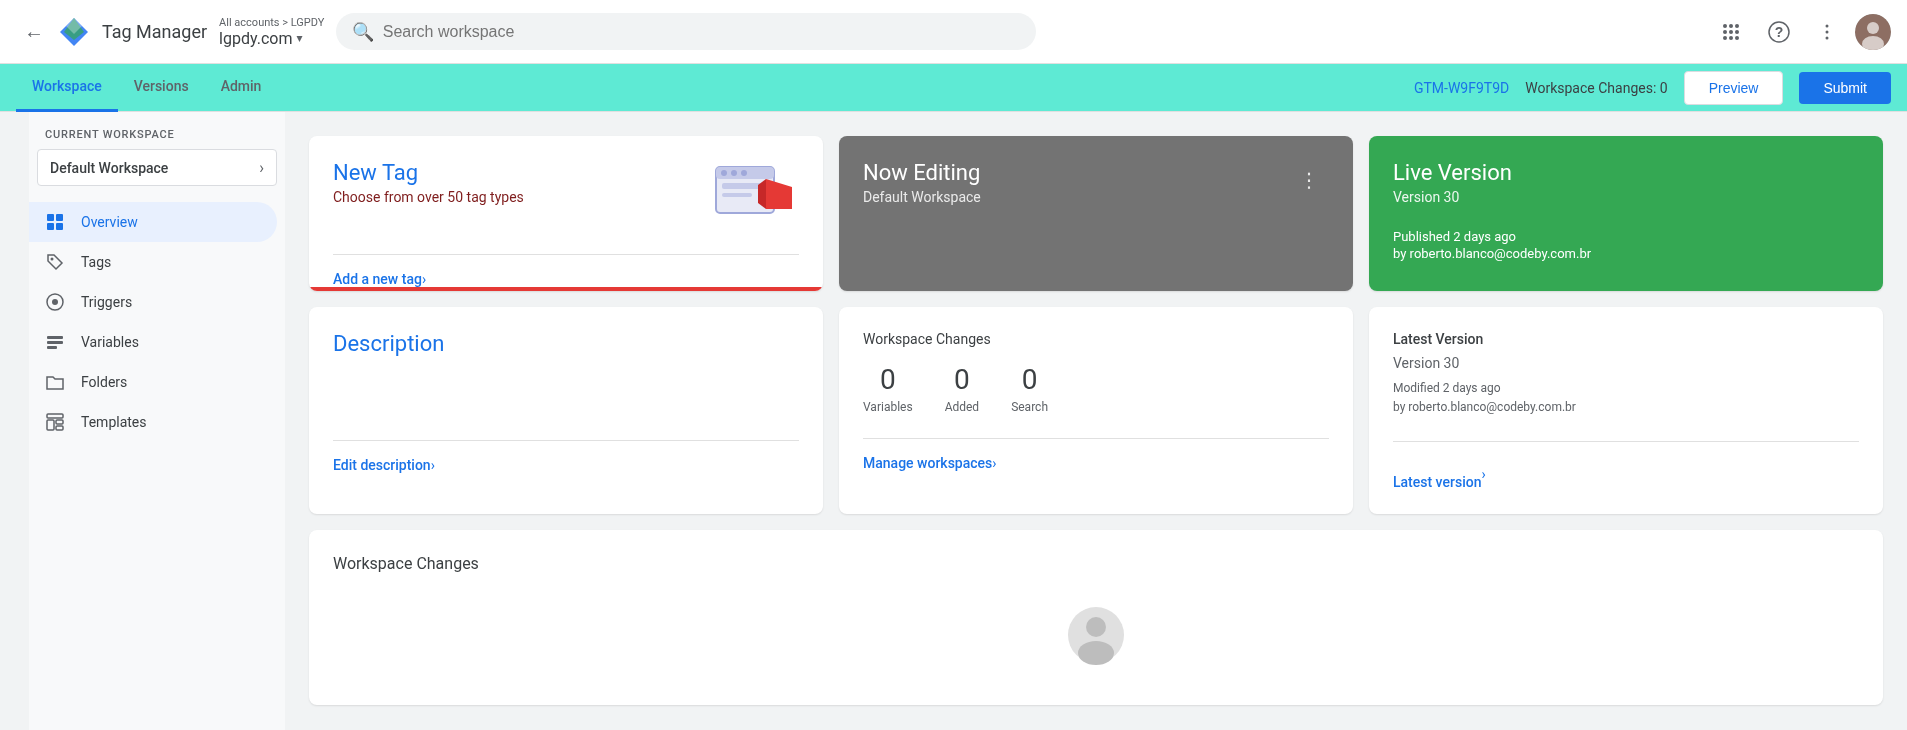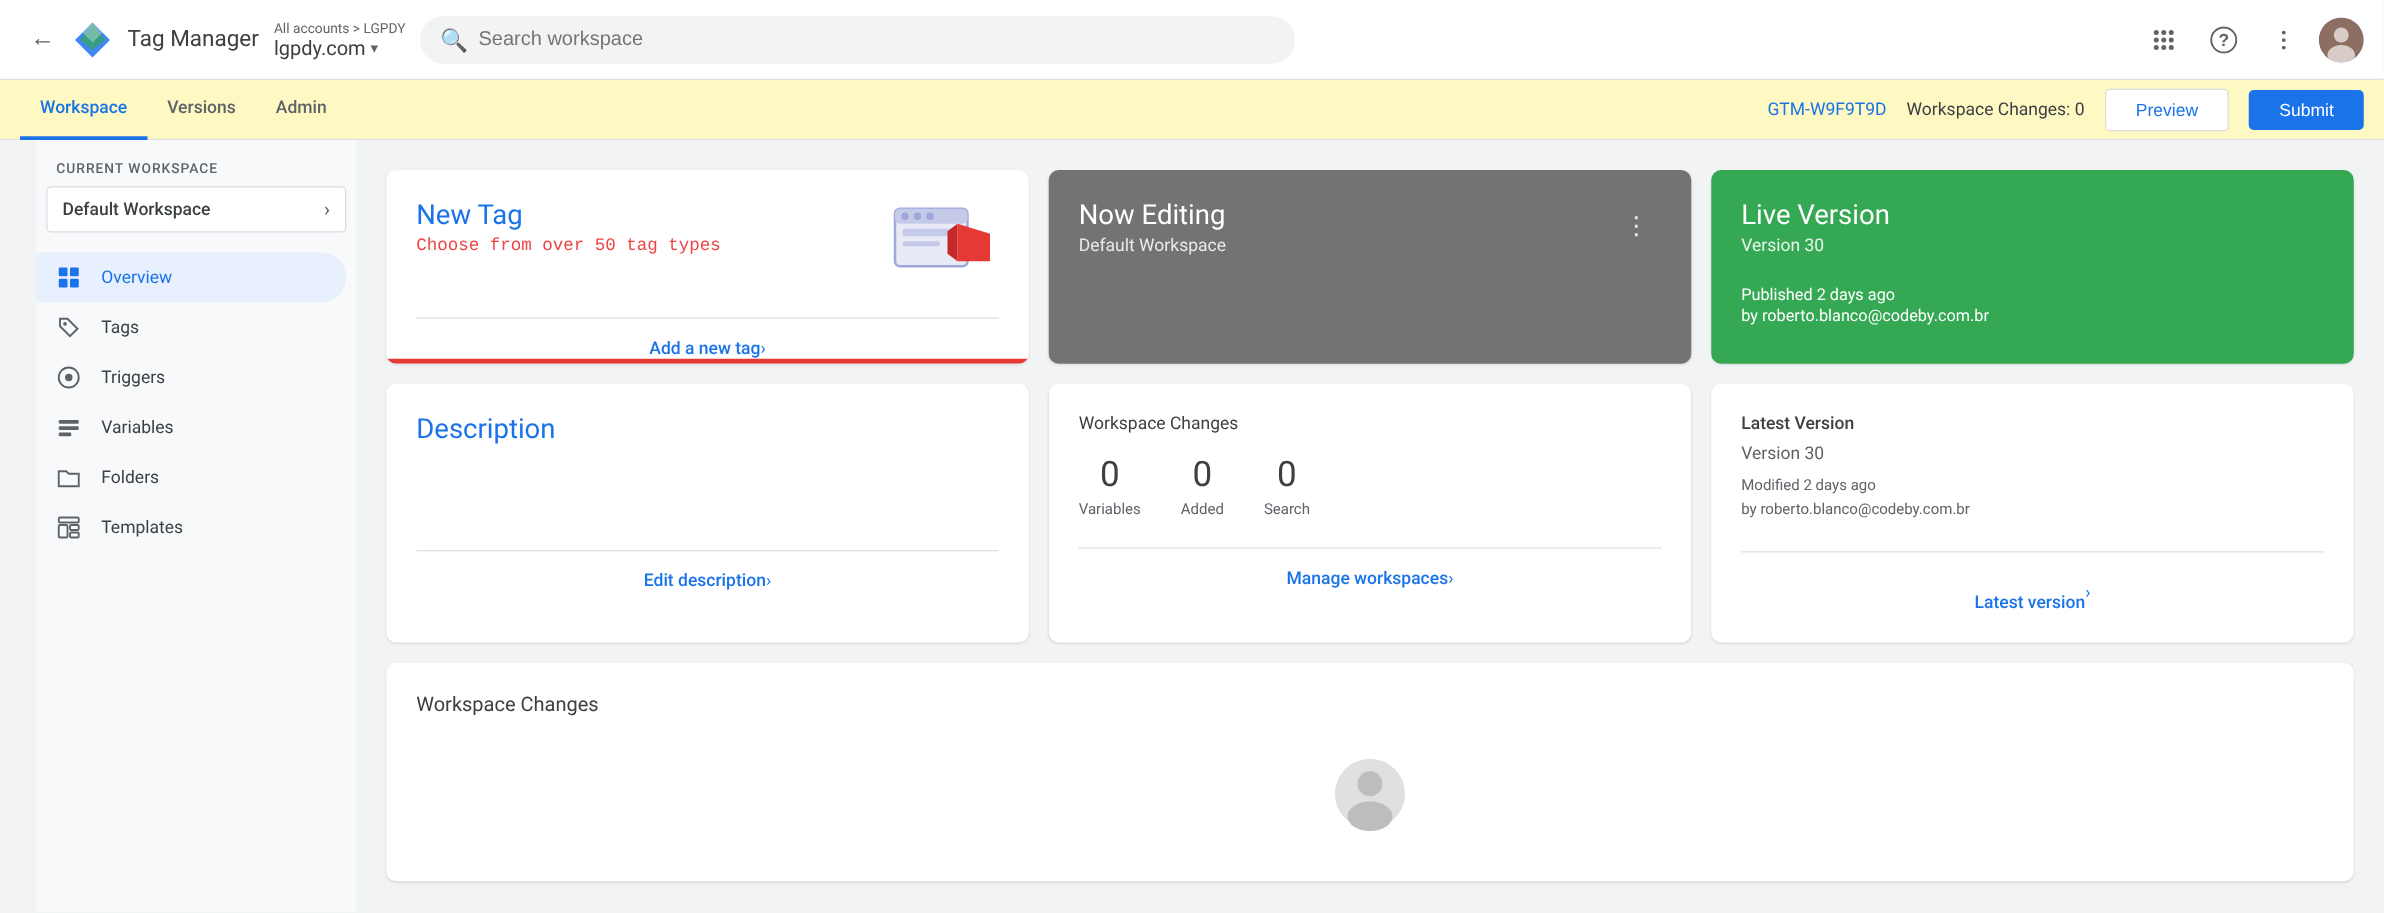--- a/index.html
+++ b/index.html
@@ -27,21 +27,21 @@
       background: #f1f3f4; border-radius: 24px; padding: 8px 16px; gap: 8px;
     }
     .search-bar input { border: none; background: transparent; font-size: 16px; outline: none; width: 100%; color: #404040; }
     .search-icon-char { color: #5f6368; font-size: 18px; }
     .nav-actions { display: flex; align-items: center; gap: 8px; margin-left: auto; }
     .icon-btn { width: 40px; height: 40px; border-radius: 50%; display: flex; align-items: center; justify-content: center; cursor: pointer; border: none; background: none; color: #5f6368; font-size: 20px; }
     .avatar { width: 36px; height: 36px; border-radius: 50%; background: #bdbdbd; overflow: hidden; cursor: pointer; display: flex; align-items: center; justify-content: center; }
 
     
     .sub-nav {
-      background: #fef9c3; display: flex; align-items: center;
+      background: #5eead4; display: flex; align-items: center;
       padding: 0 16px; border-bottom: 1px solid #e0e0e0; height: 48px;
     }
     .sub-nav-left { display: flex; align-items: center; gap: 0; flex: 1; }
     .sub-nav-tab {
       padding: 0 16px; height: 48px; display: flex; align-items: center;
       font-size: 14px; color: #5f6368; cursor: pointer; border-bottom: 3px solid transparent;
       font-weight: 500; text-decoration: none;
     }
     .sub-nav-tab.active { color: #1a73e8; border-bottom-color: #1a73e8; }
     .sub-nav-right { display: flex; align-items: center; gap: 16px; }
@@ -83,27 +83,27 @@
     .cards-row { display: flex; gap: 16px; margin-bottom: 16px; }
 
     
     .card {
       background: #fff; border-radius: 8px; padding: 24px;
       box-shadow: 0 1px 2px rgba(0,0,0,0.1); flex: 1;
     }
     .new-tag-card { position: relative; overflow: hidden; }
     .new-tag-header { display: flex; justify-content: space-between; align-items: flex-start; }
     .new-tag-title { font-size: 22px; color: #1a73e8; font-weight: 400; }
-    .new-tag-subtitle { font-size: 14px; color: #ef4444; margin-top: 4px; font-family: Liberation Mono, monospace; }
+    .new-tag-subtitle { font-size: 14px; color: #7f1d1d; margin-top: 4px; }
     .tag-icon-area {
       width: 90px; height: 70px; position: relative;
       display: flex; align-items: center; justify-content: center;
     }
     .card-link {
-      display: flex; align-items: center; justify-content: center;
+      display: flex; align-items: center; justify-content: flex-start;
       margin-top: 24px; padding-top: 16px; border-top: 1px solid #e0e0e0;
       color: #1a73e8; font-size: 14px; cursor: pointer; text-decoration: none;
     }
     .card-link-text { font-weight: 500; }
     .red-bar { height: 4px; background: #e53935; margin: 0 -24px -24px; border-radius: 0 0 8px 8px; }
 
     
     .now-editing-card {
       background: #737373; border-radius: 8px; flex: 1;
       display: flex; flex-direction: column; padding: 24px;

